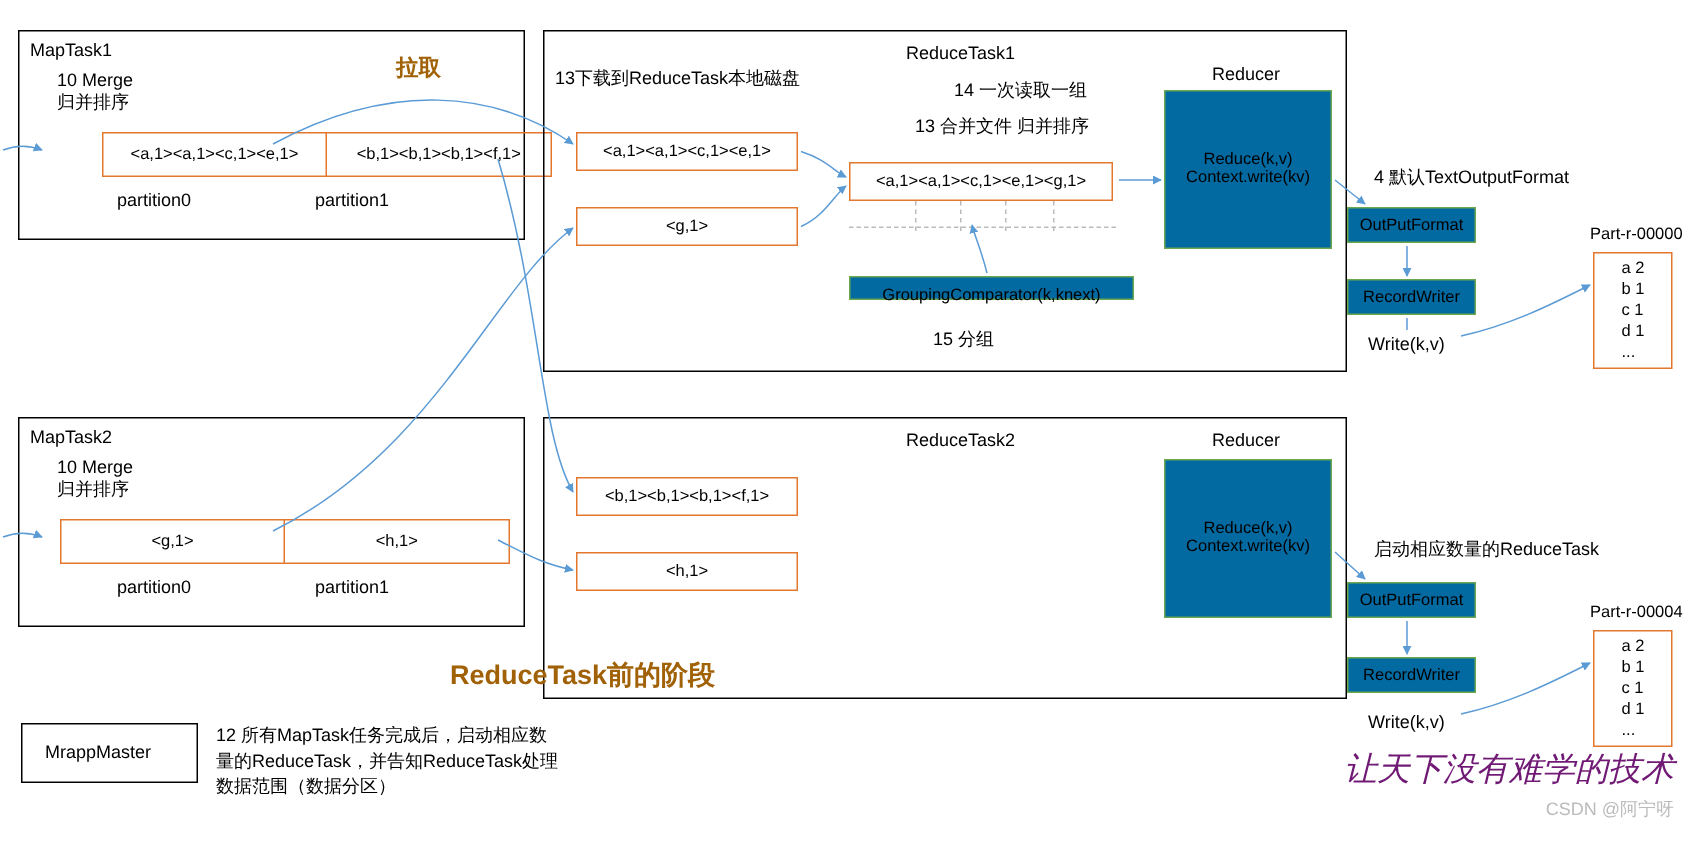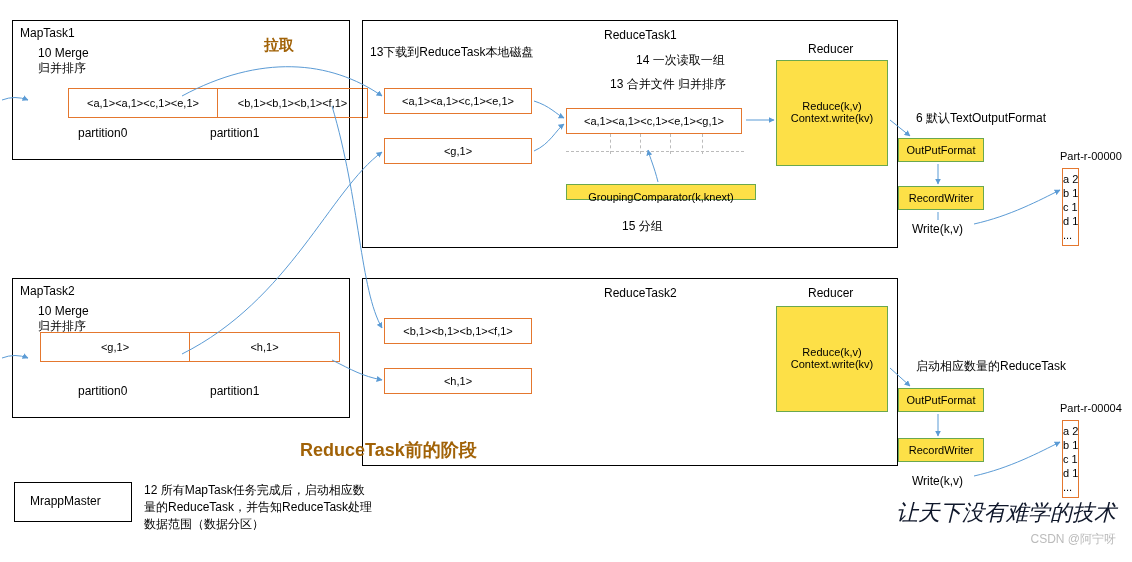--- a/index.html
+++ b/index.html
@@ -7,47 +7,47 @@
     margin: 0; padding: 0;
     width: 1132px; height: 562px;
     background: #fff;
     font-family: "Microsoft YaHei", Arial, sans-serif;
     font-size: 12px; color: #000;
     position: relative;
   }
   svg.arrows { position: absolute; inset: 0; width: 1132px; height: 562px; pointer-events: none; }
   .box-black  { position: absolute; border: 1.5px solid #000; }
   .box-orange { position: absolute; border: 1.5px solid #e4772e; background: #fff; text-align: center; }
-  .box-green  { position: absolute; border: 1.5px solid #6aa84f; background: #fde047; text-align: center; }
+  .box-green  { position: absolute; border: 1.5px solid #6aa84f; background: #0369a1; text-align: center; }
   .lbl { position: absolute; white-space: nowrap; }
   .red { color: #a16207; font-weight: bold; }
   .mono { font-size: 11px; }
   .vline { position:absolute; border-left:1px dashed #bbb; height:20px; }
   .partbox { border:1.5px solid #e4772e; display:inline-block; height:30px; line-height:28px; font-size:11px; text-align:center; }
-  .output-box { position:absolute; border:1.5px solid #e4772e; padding:3px 0; font-size:11px; line-height:14px; }
-  .wm { position:absolute; color:#0f172a; font-style:italic; font-family:"KaiTi",serif; font-size:22px; }
+  .output-box { position:absolute; border:1.5px solid #e4772e; padding:3px 18px; font-size:11px; line-height:14px; }
+  .wm { position:absolute; color:#701a75; font-style:italic; font-family:"KaiTi",serif; font-size:22px; }
 </style>
 </head>
 <body>
 
 <div class="box-black" style="left:12px; top:20px; width:338px; height:140px;"></div>
 <div class="lbl" style="left:20px; top:26px;">MapTask1</div>
 <div class="lbl" style="left:38px; top:46px; white-space:pre;">10 Merge
 归并排序</div>
 <div style="position:absolute; left:30px; top:88px;margin-left:38px;">
   <span class="partbox" style="width:150px;">&lt;a,1&gt;&lt;a,1&gt;&lt;c,1&gt;&lt;e,1&gt;</span><span class="partbox" style="width:150px; border-left:none;">&lt;b,1&gt;&lt;b,1&gt;&lt;b,1&gt;&lt;f,1&gt;</span>
 </div>
 <div class="lbl" style="left:78px; top:126px;">partition0</div>
 <div class="lbl" style="left:210px; top:126px;">partition1</div>
 
 <div class="box-black" style="left:12px; top:278px; width:338px; height:140px;"></div>
 <div class="lbl" style="left:20px; top:284px;">MapTask2</div>
 <div class="lbl" style="left:38px; top:304px; white-space:pre;">10 Merge
 归并排序</div>
-<div style="position:absolute; left:30px; top:332px;padding-left:10px;">
+<div style="position:absolute; left:30px; top:346px;padding-left:10px;">
   <span class="partbox" style="width:150px;">&lt;g,1&gt;</span><span class="partbox" style="width:150px; border-left:none;">&lt;h,1&gt;</span>
 </div>
 <div class="lbl" style="left:78px; top:384px;">partition0</div>
 <div class="lbl" style="left:210px; top:384px;">partition1</div>
 
 <div class="lbl red" style="left:264px; top:36px; font-size:15px;">拉取</div>
 
 <div class="box-black" style="left:362px; top:20px; width:536px; height:228px;"></div>
 <div class="lbl" style="left:370px; top:28px;margin-top:16px;">13下载到ReduceTask本地磁盘</div>
 <div class="lbl" style="left:604px; top:28px;">ReduceTask1</div>
@@ -66,21 +66,21 @@
 <div class="vline" style="left:702px; top:134px;"></div>
 
 <div class="box-green" style="left:566px; top:184px; width:190px; height:16px; line-height:24px; font-size:11px;">GroupingComparator(k,knext)</div>
 <div class="lbl" style="left:622px; top:218px;">15 分组</div>
 
 <div class="lbl" style="left:808px; top:42px;">Reducer</div>
 <div class="box-green" style="left:776px; top:60px; width:112px; height:106px;"></div>
 <div class="lbl" style="left:784px; top:100px; white-space:pre; text-align:center; font-size:11px; width:96px;">Reduce(k,v)
 Context.write(kv)</div>
 
-<div class="lbl" style="left:916px; top:110px;">6 默认TextOutputFormat</div>
+<div class="lbl" style="left:916px; top:110px;">4 默认TextOutputFormat</div>
 <div class="box-green" style="left:898px; top:138px; width:86px; height:24px; line-height:22px; font-size:11px;">OutPutFormat</div>
 <div class="box-green" style="left:898px; top:186px; width:86px; height:24px; line-height:22px; font-size:11px;">RecordWriter</div>
 <div class="lbl" style="left:912px; top:222px;">Write(k,v)</div>
 
 <div class="lbl" style="left:1060px; top:150px; font-size:11px;">Part-r-00000</div>
 <div class="output-box" style="left:1062px; top:168px; white-space:pre;">a 2
 b 1
 c 1
 d 1
 ...</div>

